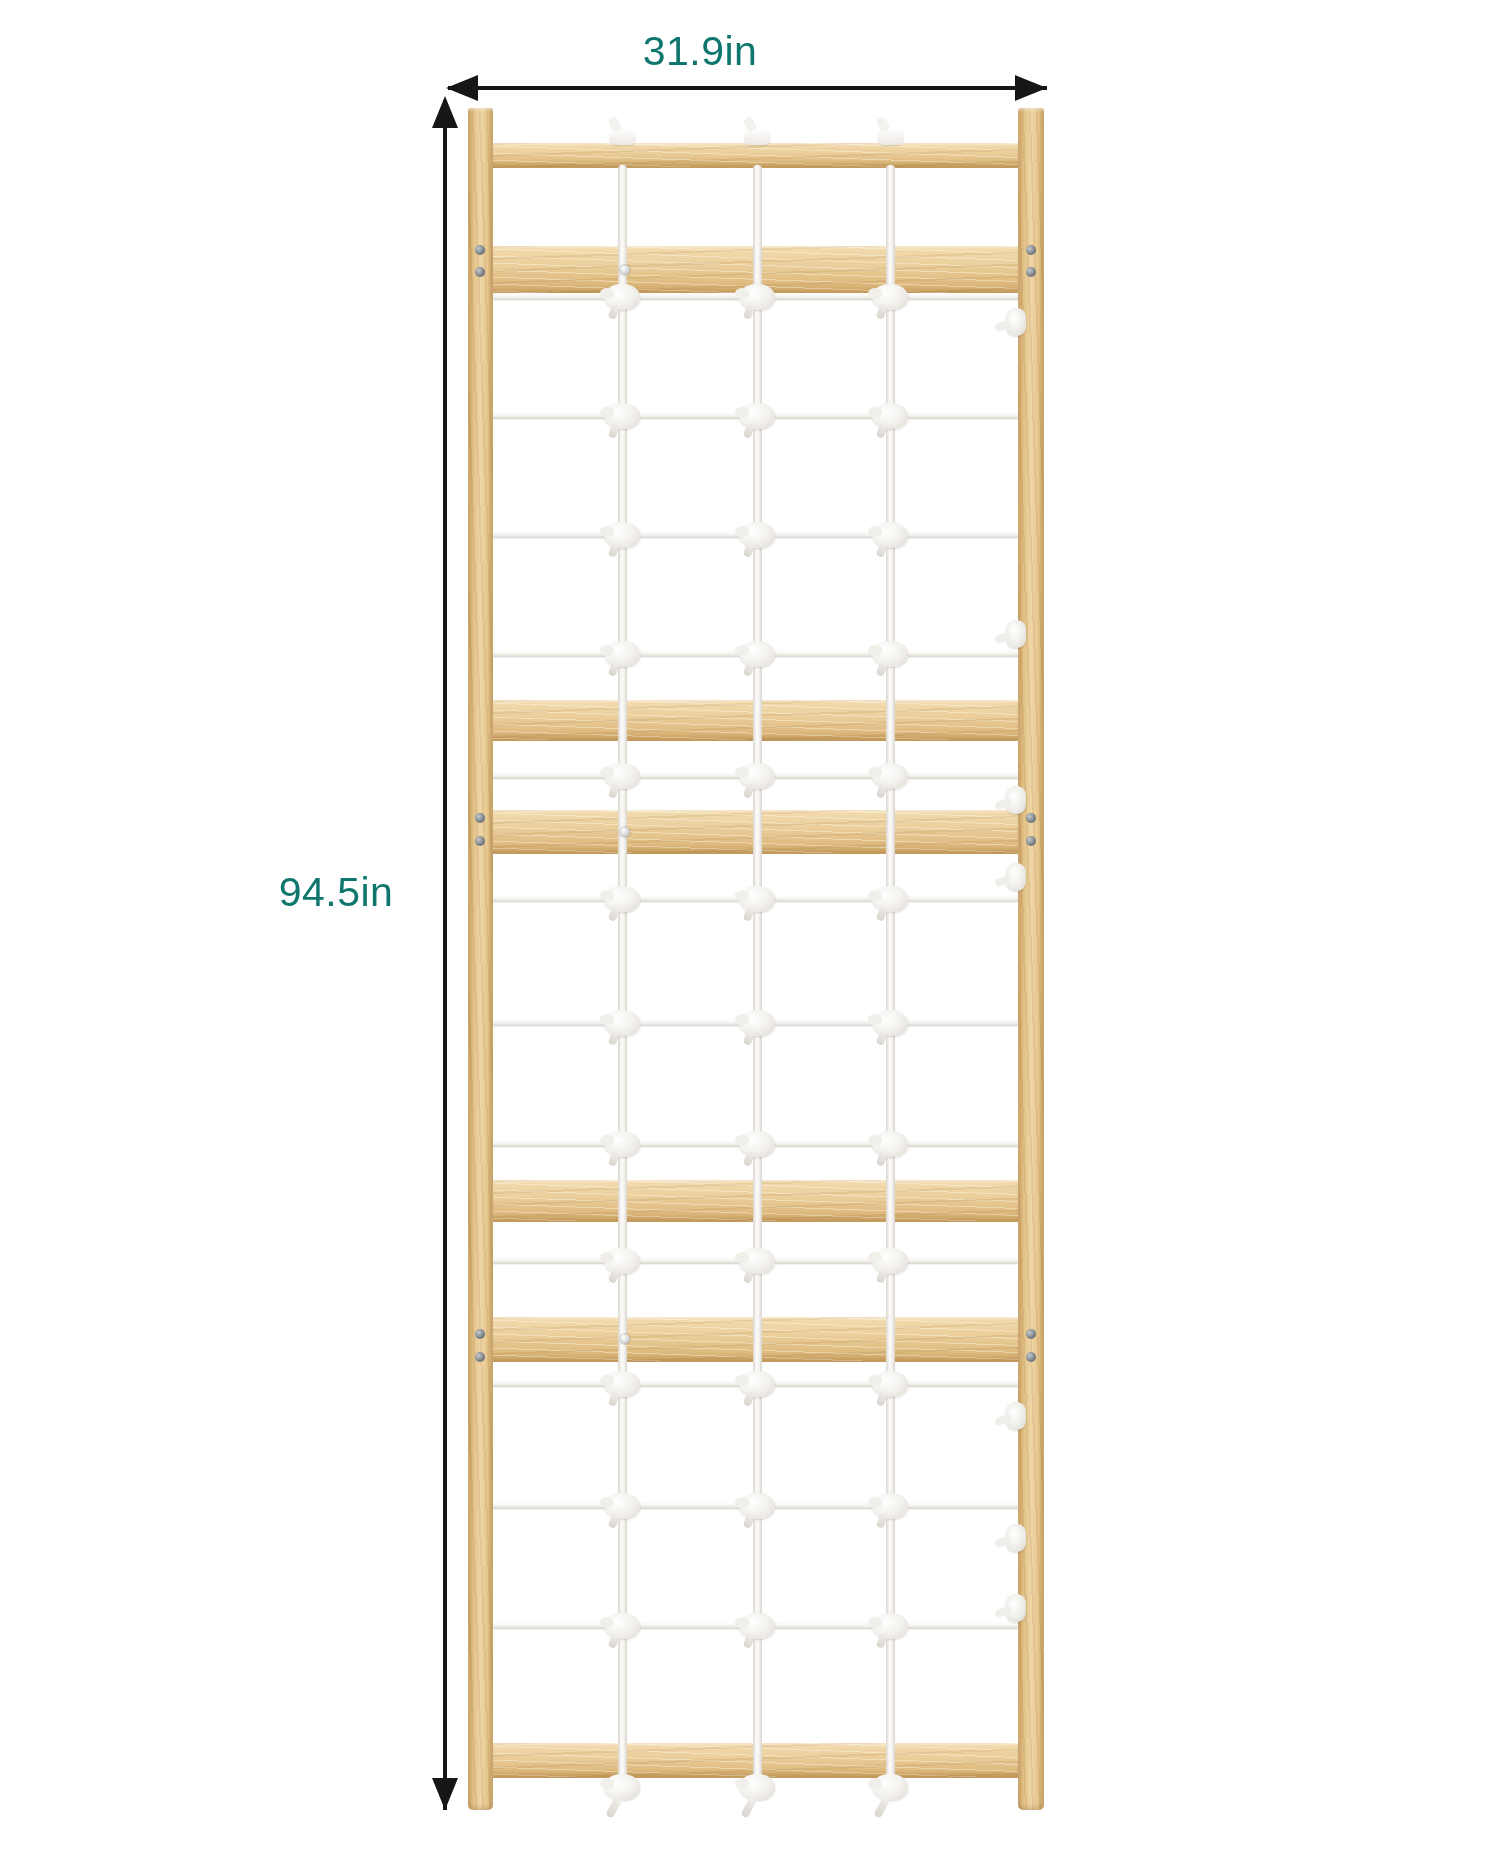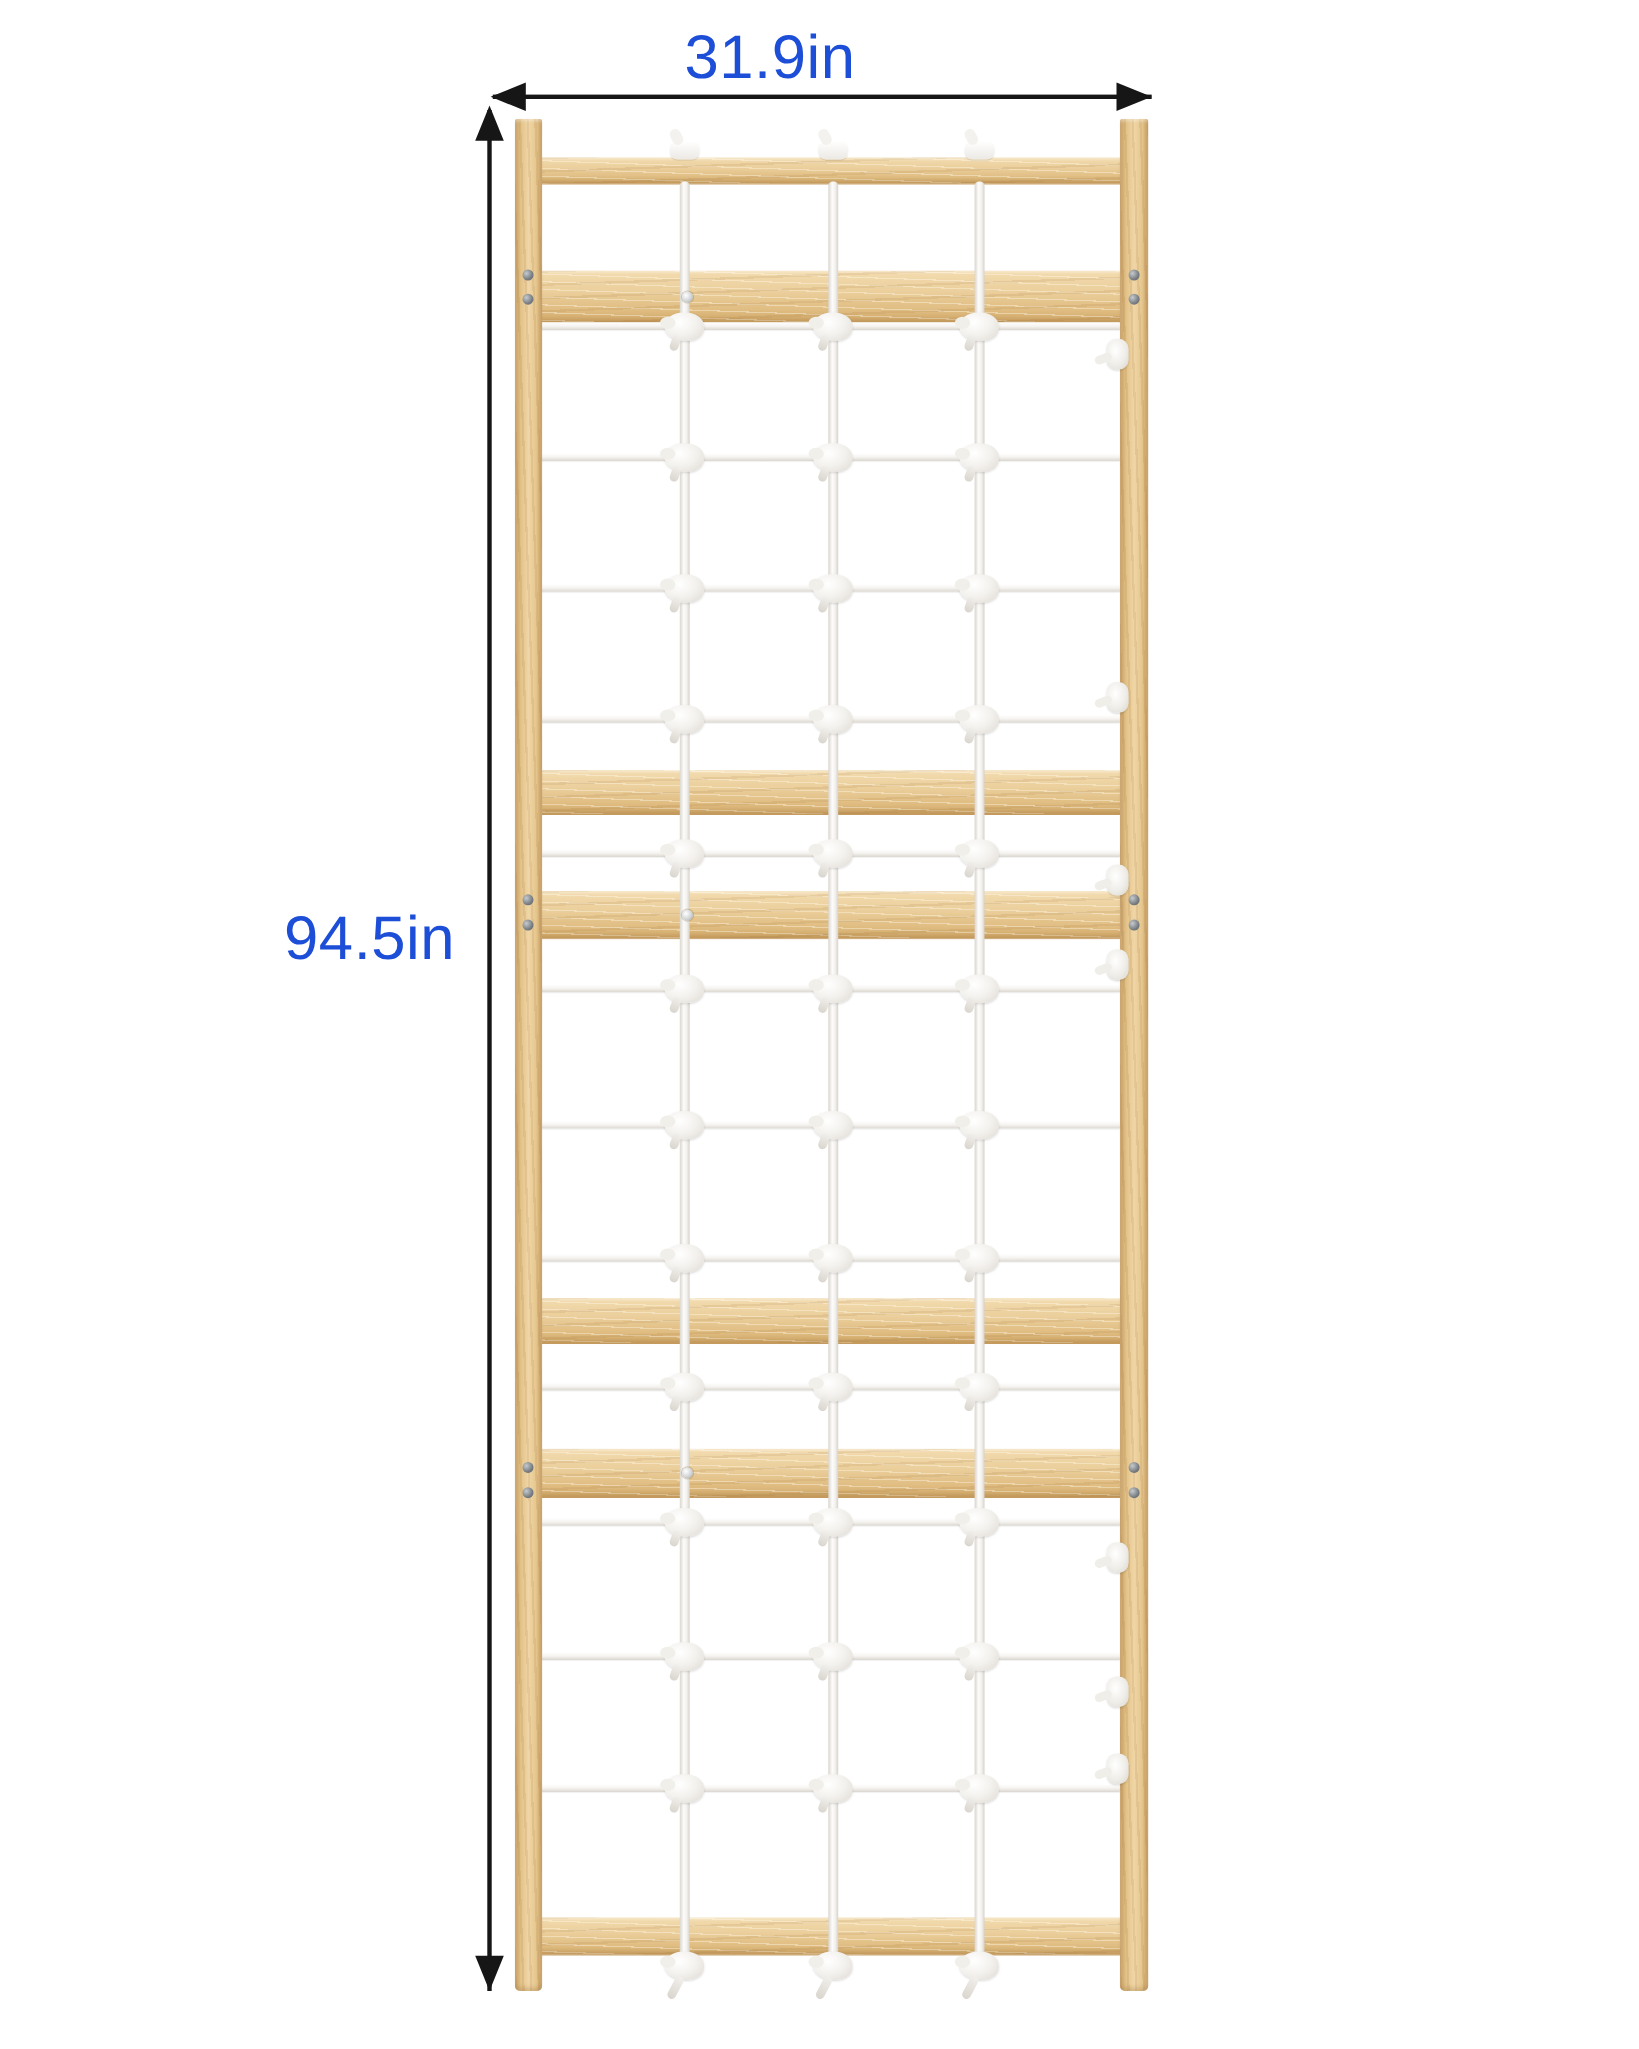--- a/index.html
+++ b/index.html
@@ -62,24 +62,24 @@
   
   .dim-line-h{position:absolute;left:448px;top:86px;width:599px;height:4px;background:#161616;z-index:9;}
   .dim-line-v{position:absolute;left:443px;top:100px;width:4px;height:1710px;background:#161616;z-index:9;}
   .ah{position:absolute;width:0;height:0;z-index:9;}
   .ah-left{left:446px;top:75px;border-top:13px solid transparent;border-bottom:13px solid transparent;border-right:32px solid #161616;}
   .ah-right{left:1015px;top:75px;border-top:13px solid transparent;border-bottom:13px solid transparent;border-left:32px solid #161616;}
   .ah-up{left:432px;top:96px;border-left:13px solid transparent;border-right:13px solid transparent;border-bottom:32px solid #161616;}
   .ah-down{left:432px;top:1778px;border-left:13px solid transparent;border-right:13px solid transparent;border-top:32px solid #161616;}
   .dim-label{
     position:absolute;transform:translate(-50%,-50%);
-    font-size:56px;color:#1d4ed8;white-space:nowrap;z-index:10;letter-spacing:0.5px;
+    font-size:41px;color:#0f766e;white-space:nowrap;z-index:10;letter-spacing:0.5px;
   }
   #label-w{left:700px;top:51px;}
-  #label-h{left:336px;top:852px;}
+  #label-h{left:336px;top:892px;}
 </style>
 </head>
 <body>
 
 <div class="canvas">
   <div id="structure">
     <div class="post" id="post-left" style="left: 468px; top: 108px; width: 25px; height: 1702px;"></div>
     <div class="post" id="post-right" style="left: 1018px; top: 108px; width: 26px; height: 1702px;"></div>
   <div class="slat" style="position: absolute; left: 490px; width: 530px; top: 143px; height: 24px;"></div>
       <div class="slat" style="position: absolute; left: 490px; width: 530px; top: 246px; height: 47px;"></div>

